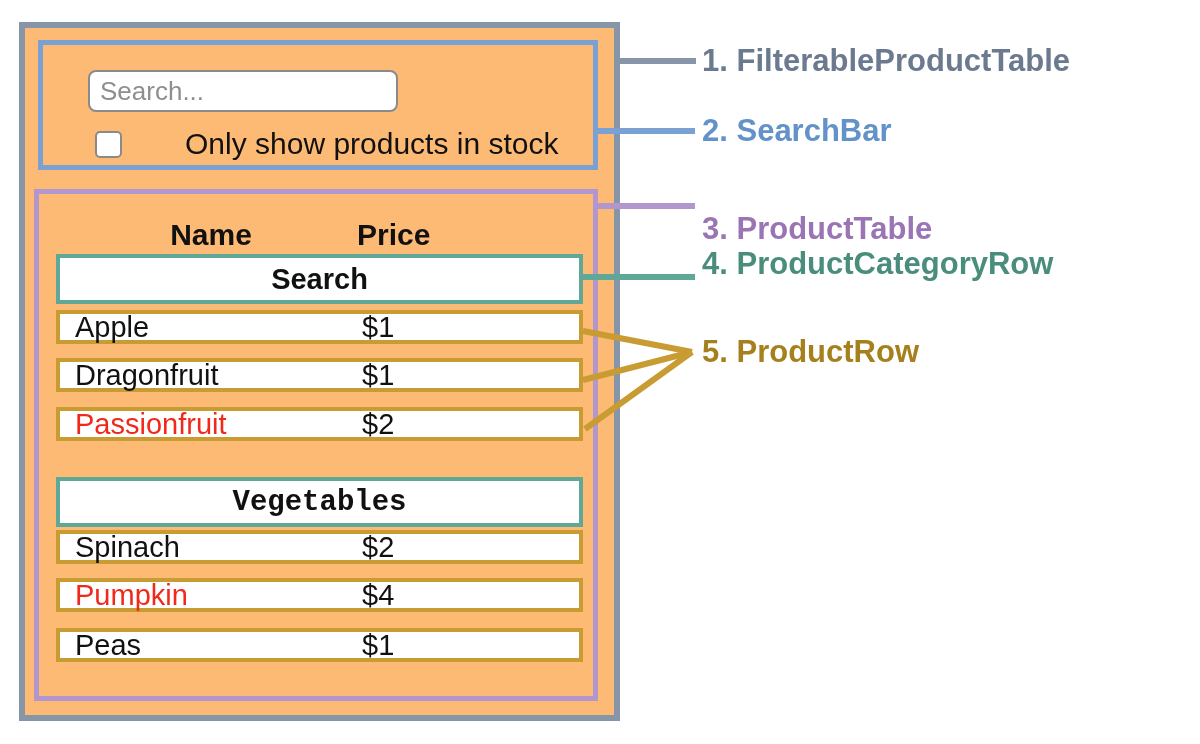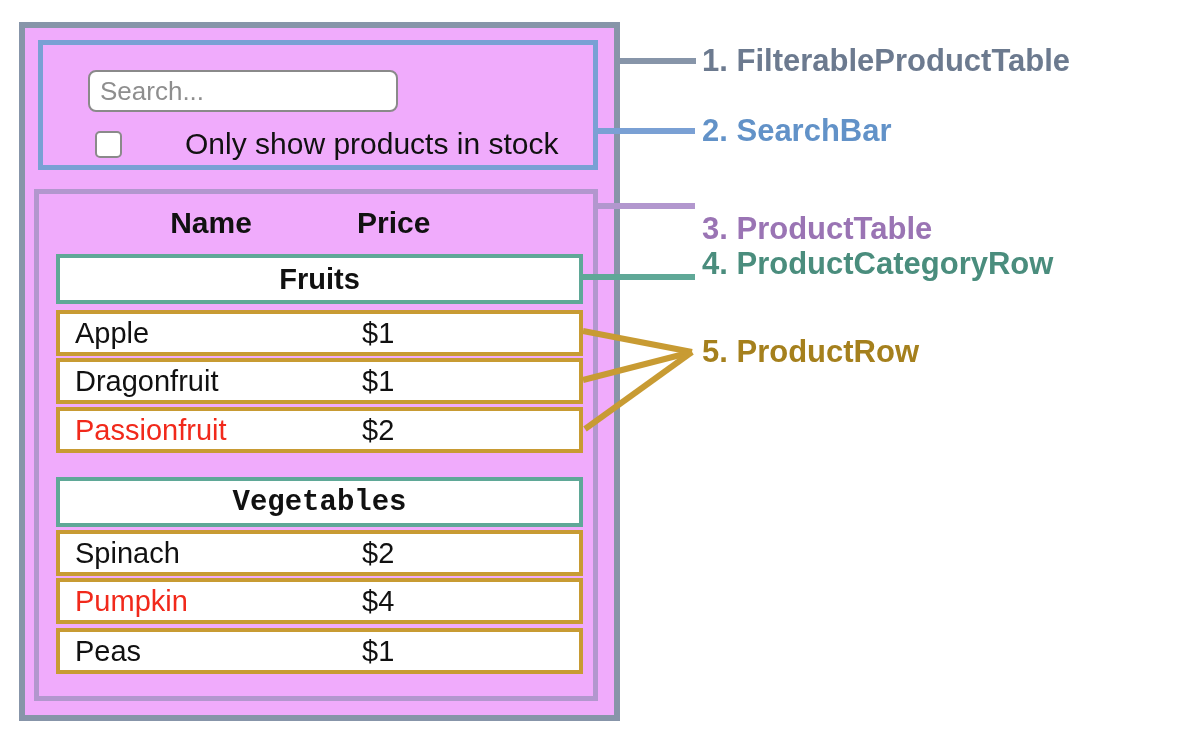--- a/index.html
+++ b/index.html
@@ -1,45 +1,45 @@
 <!DOCTYPE html>
 <html style="--filterable-product-table: #8795A9; --search-bar: #7AA0D4; --product-table: #B297CE; --product-category-row: #5FA897; --product-row: #C89B33; --label-filterable: #6C7A8F; --label-search-bar: #6292C8; --label-product-table: #9A74B4; --label-category-row: #4A8D7D; --label-product-row: #A5801D; --out-of-stock: #F1291B; --input-border: #8A8A8A; --placeholder-color: #8E8E8E; --text-color: #111111;"><head>
 <meta charset="utf-8">
 <style>
   * { margin:0; padding:0; box-sizing:border-box; }
   html,body { background:#ffffff; }
   body { font-family:"Liberation Sans", sans-serif; }
   .stage { position:relative; width:1200px; height:744px; background:#fff; overflow:hidden; }
 
   
-  .box { position:absolute; background:#f0abfc; }
+  .box { position:absolute; background:#fdba74; }
   .outer { left:19px; top:22px; width:601px; height:699px; border:6px solid var(--filterable-product-table); }
   .searchbar { left:13px; top:12px; width:560px; height:130px; border:5px solid var(--search-bar); }
   .producttable { left:9px; top:161px; width:564px; height:512px; border:5px solid var(--product-table); }
 
   
   .search-input { position:absolute; left:45px; top:25px; width:310px; height:42px;
     border:2px solid var(--input-border); border-radius:8px; font-size:26px;
     font-family:"Liberation Sans", sans-serif; padding:0 10px; color:#333; outline:none; }
   .search-input::placeholder { color:var(--placeholder-color); opacity:1; }
   .checkbox-row { position:absolute; left:52px; top:82px; display:flex; align-items:center;gap:48px; }
   .checkbox { appearance:none; -webkit-appearance:none; width:27px; height:27px;
     border:2px solid var(--input-border); border-radius:5px; background:#fff; margin:0; }
   .checkbox-label { margin-left:15px; font-size:30px; color:var(--text-color); white-space:nowrap; }
 
   
-  .hdr { position:absolute; top:12px; font-size:30px; font-weight:bold; color:var(--text-color); }
+  .hdr { position:absolute; top:24px; font-size:30px; font-weight:bold; color:var(--text-color); }
   .hdr-name { left:112px; width:120px; text-align:center; }
   .hdr-price { left:318px; }
 
   
   .row { position:absolute; left:17px; width:527px; display:flex; align-items:center; background:#fff; }
   .catrow { height:50px; border:4px solid var(--product-category-row); }
   .catrow .cat { width:100%; text-align:center; font-size:29px; font-weight:bold; color:var(--text-color); }
-  .prow { height:46px; border:4px solid var(--product-row); }
+  .prow { height:34px; border:4px solid var(--product-row); }
   .prow .pname { margin-left:15px; font-size:29px; color:var(--text-color); }
   .prow .price { position:absolute; left:302px; font-size:29px; color:var(--text-color); }
   .pname.oos { color:var(--out-of-stock); }
 
   .r-fruits { top:60px; }  .r-apple { top:116px; } .r-dragonfruit { top:164px; } .r-passionfruit { top:213px; }
   .r-veg { top:283px;font-family:Liberation Mono, monospace; }    .r-spinach { top:336px; } .r-pumpkin { top:384px; }   .r-peas { top:434px; }
 
   
   .hline { position:absolute; height:6px; }
   .l1 { left:616px; top:58px;  width:80px;  background:var(--filterable-product-table); }
@@ -69,21 +69,21 @@
         <input type="checkbox" class="checkbox" style="">
         <span class="checkbox-label">Only show products in stock</span>
       </label>
     </div>
 
     <div class="box producttable">
       <span class="hdr hdr-name">Name</span>
       <span class="hdr hdr-price">Price</span>
 
       <div class="row catrow r-fruits">
-        <span class="cat">Fruits</span>
+        <span class="cat">Search</span>
       </div>
 
       <div class="row prow r-apple">
         <span class="pname">Apple</span>
         <span class="price">$1</span>
       </div>
       <div class="row prow r-dragonfruit">
         <span class="pname">Dragonfruit</span>
         <span class="price">$1</span>
       </div>

